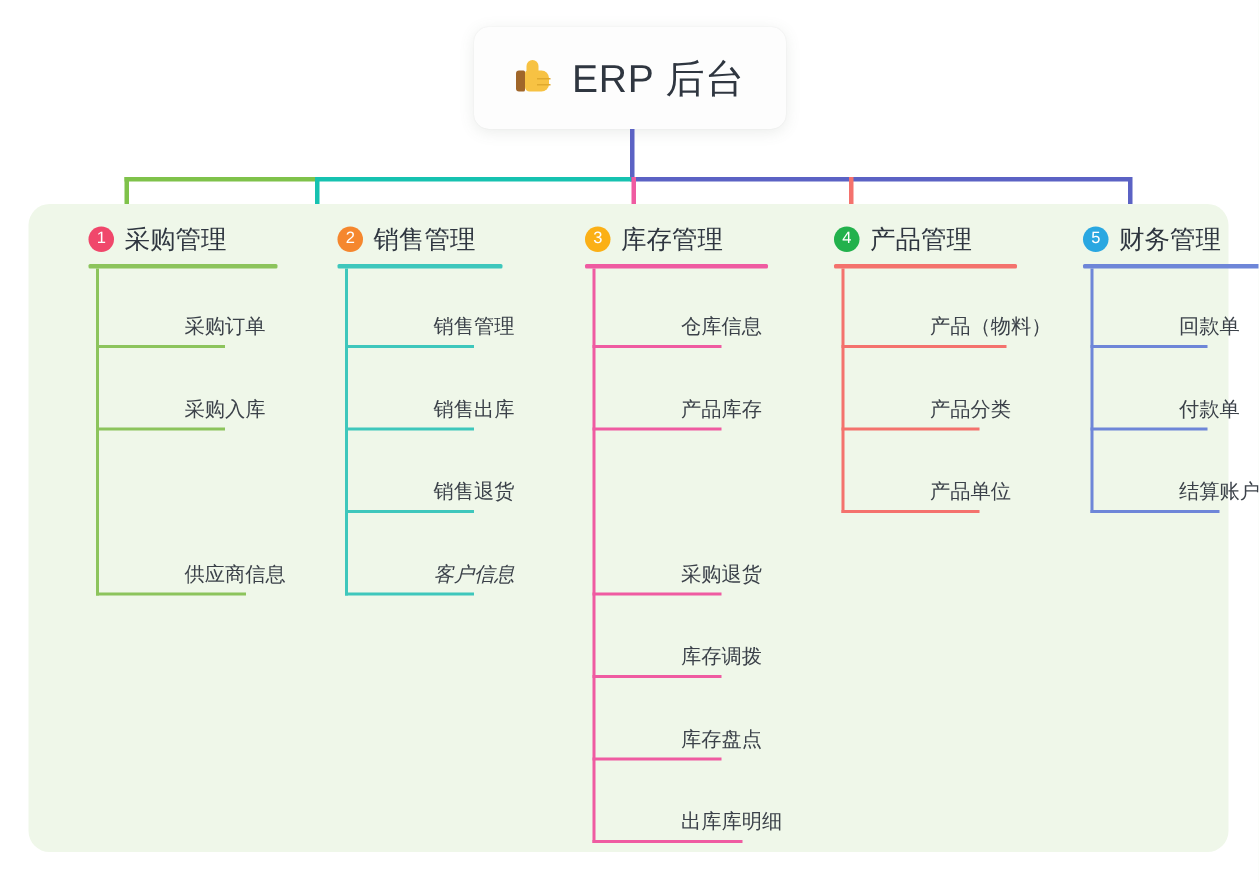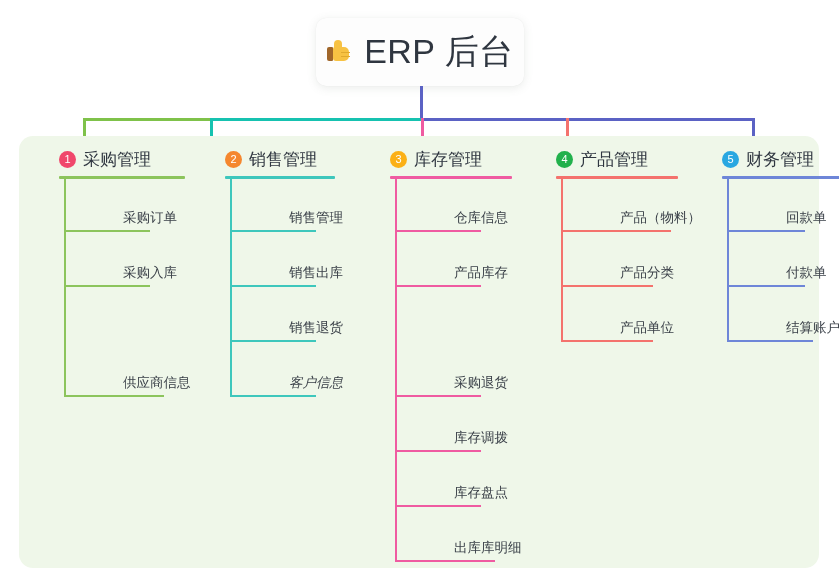--- a/index.html
+++ b/index.html
@@ -71,21 +71,21 @@
   .thumb .line1, .thumb .line2 {
     position: absolute;
     right: 2px;
     width: 9px; height: 1px;
     background: #e0a92e;
   }
   .thumb .line1 { top: 14px; }
   .thumb .line2 { top: 18px; }
 
   #root-card .root-title {
-    font-size: 34px;
+    font-size: 26px;
     color: #2f3640;
     letter-spacing: 0.5px;
     white-space: nowrap;
   }
 
   
   .conn {
     position: absolute;
   }
 

